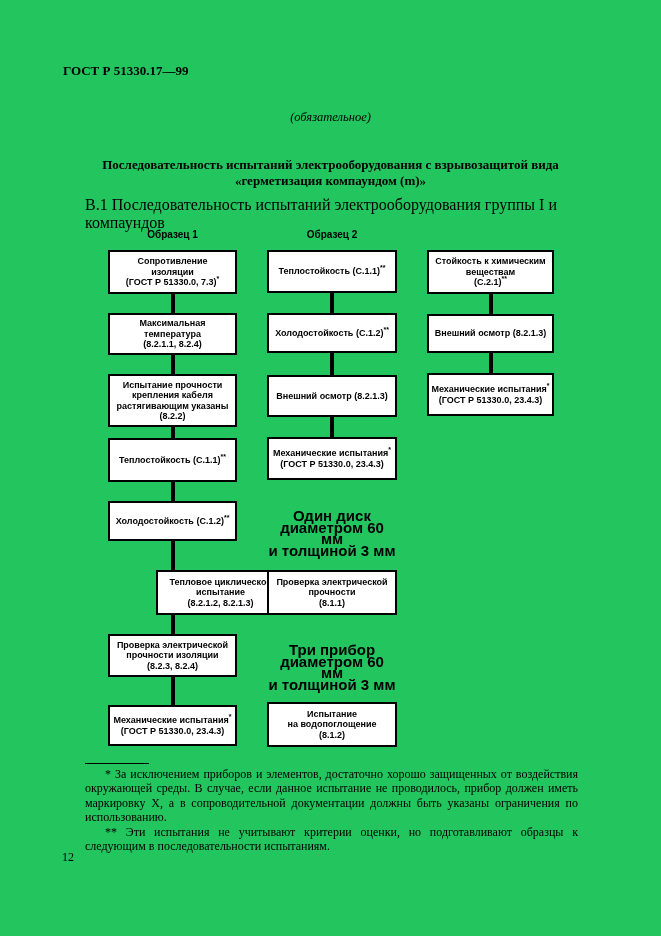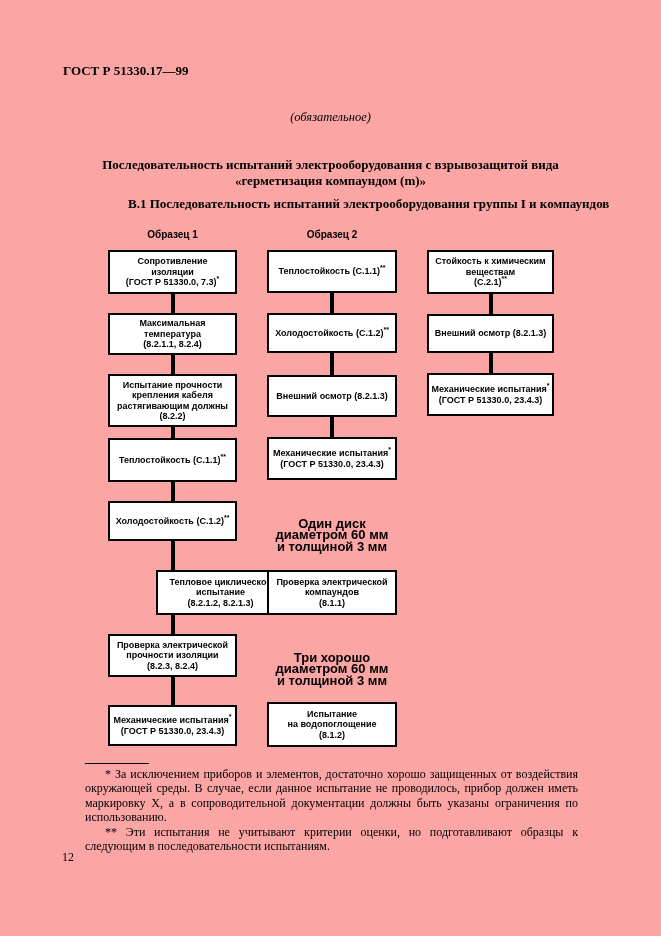--- a/index.html
+++ b/index.html
@@ -1,19 +1,19 @@
 <!DOCTYPE html>
 <html lang="ru"><head>
 <meta charset="utf-8">
 <style>
   html,body{margin:0;padding:0;background:#e8e8e8;}
   .page{
     position:relative;
     width:661px;height:936px;
-    background:#fca5a5;
+    background:#22c55e;
     font-family:"Liberation Serif","DejaVu Serif",serif;
     color:#000;
     overflow:hidden;
     margin:0 auto;
   }
   .std-ref{
     position:absolute;left:63px;top:63px;
     font-weight:bold;font-size:13px;
   }
   .appendix-heading{
@@ -23,21 +23,21 @@
   .appendix-note{
     position:absolute;left:0;top:110px;width:661px;
     text-align:center;font-size:12.5px;font-style:italic;
   }
   .doc-title{
     position:absolute;left:0;top:157px;width:661px;
     text-align:center;font-weight:bold;font-size:13px;line-height:16px;
   }
   .section-heading{
     position:absolute;left:85px;top:196px;width:520px;
-    font-weight:bold;font-size:13px;margin-left:43px;
+    font-weight:normal;font-size:16px;
   }
   
   .flow{position:absolute;left:0;top:0;width:661px;height:936px;}
   .col-header{
     position:absolute;
     font-family:"Liberation Sans","DejaVu Sans",sans-serif;
     font-weight:bold;font-size:10px;text-align:center;
   }
   .flow-box{
     position:absolute;
@@ -46,23 +46,23 @@
     background:#fff;
     display:flex;flex-direction:column;align-items:center;justify-content:center;
     font-family:"Liberation Sans","DejaVu Sans",sans-serif;
     font-weight:bold;font-size:9px;line-height:10.5px;
     text-align:center;
     padding:1px 2px;
   }
   .flow-note{
     position:absolute;
     box-sizing:border-box;
-    display:flex;flex-direction:column;align-items:center;justify-content:flex-end;
+    display:flex;flex-direction:column;align-items:center;justify-content:center;
     font-family:"Liberation Sans","DejaVu Sans",sans-serif;
-    font-weight:bold;font-size:13px;line-height:11.5px;
+    font-weight:bold;font-size:15px;line-height:11.5px;
     text-align:center;
   }
   .flow-connector{position:absolute;background:#000;width:4px;}
   .flow-box sup,.flow-note sup{font-size:7px;line-height:0;}
   
   .footnote-rule{
     position:absolute;left:85px;top:763px;width:64px;
     border-top:1.5px solid #000;height:0;
   }
   .footnotes{
@@ -101,21 +101,21 @@
       <div class="flow-connector" style="left: 170.5px; top: 294px; height: 19px;"></div>
       <div class="flow-box" style="left: 108px; width: 129px; top: 313px; height: 42px;">
         <div>Максимальная</div>
         <div>температура</div>
         <div>(8.2.1.1, 8.2.4)</div>
       </div>
       <div class="flow-connector" style="left: 170.5px; top: 355px; height: 19px;"></div>
       <div class="flow-box" style="left: 108px; width: 129px; top: 374px; height: 53px;">
         <div>Испытание прочности</div>
         <div>крепления кабеля</div>
-        <div>растягивающим должны</div>
+        <div>растягивающим указаны</div>
         <div>(8.2.2)</div>
       </div>
       <div class="flow-connector" style="left: 170.5px; top: 427px; height: 11px;"></div>
       <div class="flow-box" style="left: 108px; width: 129px; top: 438px; height: 44px;">
         <div>Теплостойкость (С.1.1)<sup>**</sup></div>
       </div>
       <div class="flow-connector" style="left: 170.5px; top: 482px; height: 19px;"></div>
       <div class="flow-box" style="left: 108px; width: 129px; top: 501px; height: 40px;">
         <div>Холодостойкость (С.1.2)<sup>**</sup></div>
       </div>
@@ -153,25 +153,25 @@
         <div>Механические испытания<sup>*</sup></div>
         <div>(ГОСТ Р 51330.0, 23.4.3)</div>
       </div>
       <div class="flow-note" style="left: 267px; width: 130px; top: 514px; height: 38px;">
         <div>Один диск</div>
         <div>диаметром 60 мм</div>
         <div>и толщиной 3 мм</div>
       </div>
       <div class="flow-box" style="left: 267px; width: 130px; top: 570px; height: 45px;">
         <div>Проверка электрической</div>
-        <div>компаундов</div>
+        <div>прочности</div>
         <div>(8.1.1)</div>
       </div>
       <div class="flow-note" style="left: 267px; width: 130px; top: 648px; height: 38px;">
-        <div>Три хорошо</div>
+        <div>Три прибор</div>
         <div>диаметром 60 мм</div>
         <div>и толщиной 3 мм</div>
       </div>
       <div class="flow-box" style="left: 267px; width: 130px; top: 702px; height: 45px;">
         <div>Испытание</div>
         <div>на водопоглощение</div>
         <div>(8.1.2)</div>
       </div>
       <div class="col-header" style="left: 427px; width: 127px; top: 218px; margin-top: 45px;">Образцы 3 и 4</div>
       <div class="flow-box" style="left: 427px; width: 127px; top: 250px; height: 44px;">

